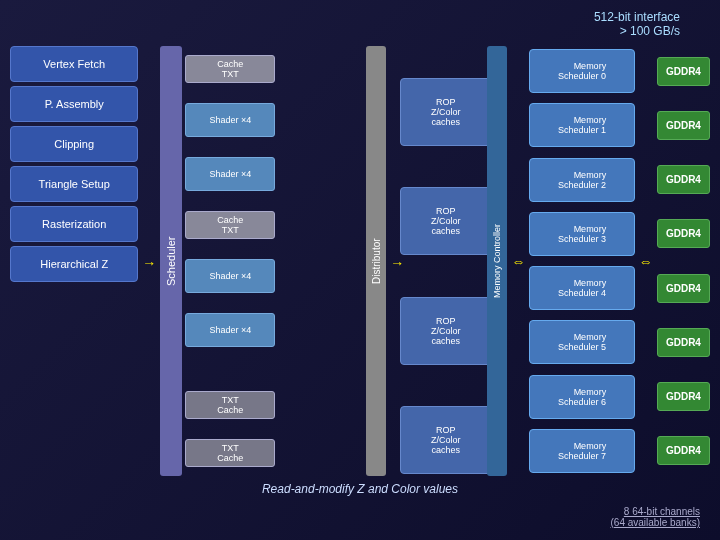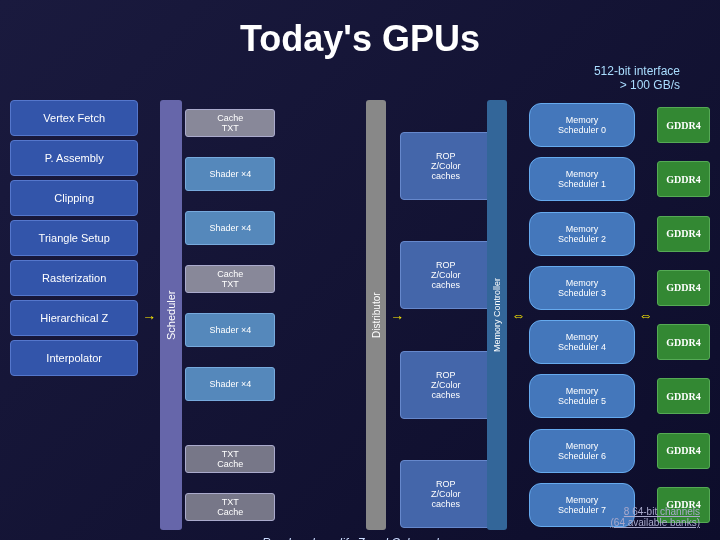--- a/index.html
+++ b/index.html
@@ -191,24 +191,24 @@
     .mem-sched-col {
       display: flex;
       flex-direction: column;
       gap: 4px;
       width: 115px;
       justify-content: space-around;
     }
     .mem-sched-block {
       background: #4477bb;
       border: 1px solid #66aaee;
-      border-radius: 12px;
-      font-size: 9px;
-      color: white;
-      text-align: center;
+      border-radius: 4px;
+      font-size: 9px;
+      color: white;
+      text-align: right;
       padding: 3px 2px;
       height: 44px;
       display: flex;
       align-items: center;
       justify-content: center;
     }
     
     .gddr-col {
       display: flex;
       flex-direction: column;
@@ -218,25 +218,24 @@
     }
     .gddr-block {
       background: #338833;
       border: 1px solid #55aa55;
       border-radius: 3px;
       font-size: 10px;
       font-weight: bold;
       color: white;
       text-align: center;
       padding: 3px 2px;
-      height: 36px;
-      display: flex;
-      align-items: center;
-      justify-content: center;
-      font-family: Liberation Serif, serif;
+      height: 29px;
+      display: flex;
+      align-items: center;
+      justify-content: center;
     }
     .bottom-note {
       text-align: center;
       font-size: 12px;
       color: #ccddff;
       margin-top: 6px;
       font-style: italic;
     }
     .footer-note {
       position: absolute;
@@ -260,33 +259,31 @@
       display: flex;
       align-items: center;
       justify-content: center;
       width: 12px;
     }
   </style>
 </head>
 <body>
 
 <div class="slide">
-  <div class="title">Today's GPUs</div>
   <div class="subtitle">512-bit interface<br>&gt; 100 GB/s</div>
 
   <div class="main-content">
 
     <div class="pipeline">
       <div class="pipeline-item">Vertex Fetch</div>
       <div class="pipeline-item">P. Assembly</div>
       <div class="pipeline-item">Clipping</div>
       <div class="pipeline-item">Triangle Setup</div>
       <div class="pipeline-item">Rasterization</div>
       <div class="pipeline-item">Hierarchical Z</div>
-      <div class="pipeline-item">Interpolator</div>
     </div>
 
     <div class="connectors double-arrow">→</div>
 
     <div class="middle-section">
 
       <div class="scheduler-bar">Scheduler</div>
 
       <div class="cache-shader-col">
 

